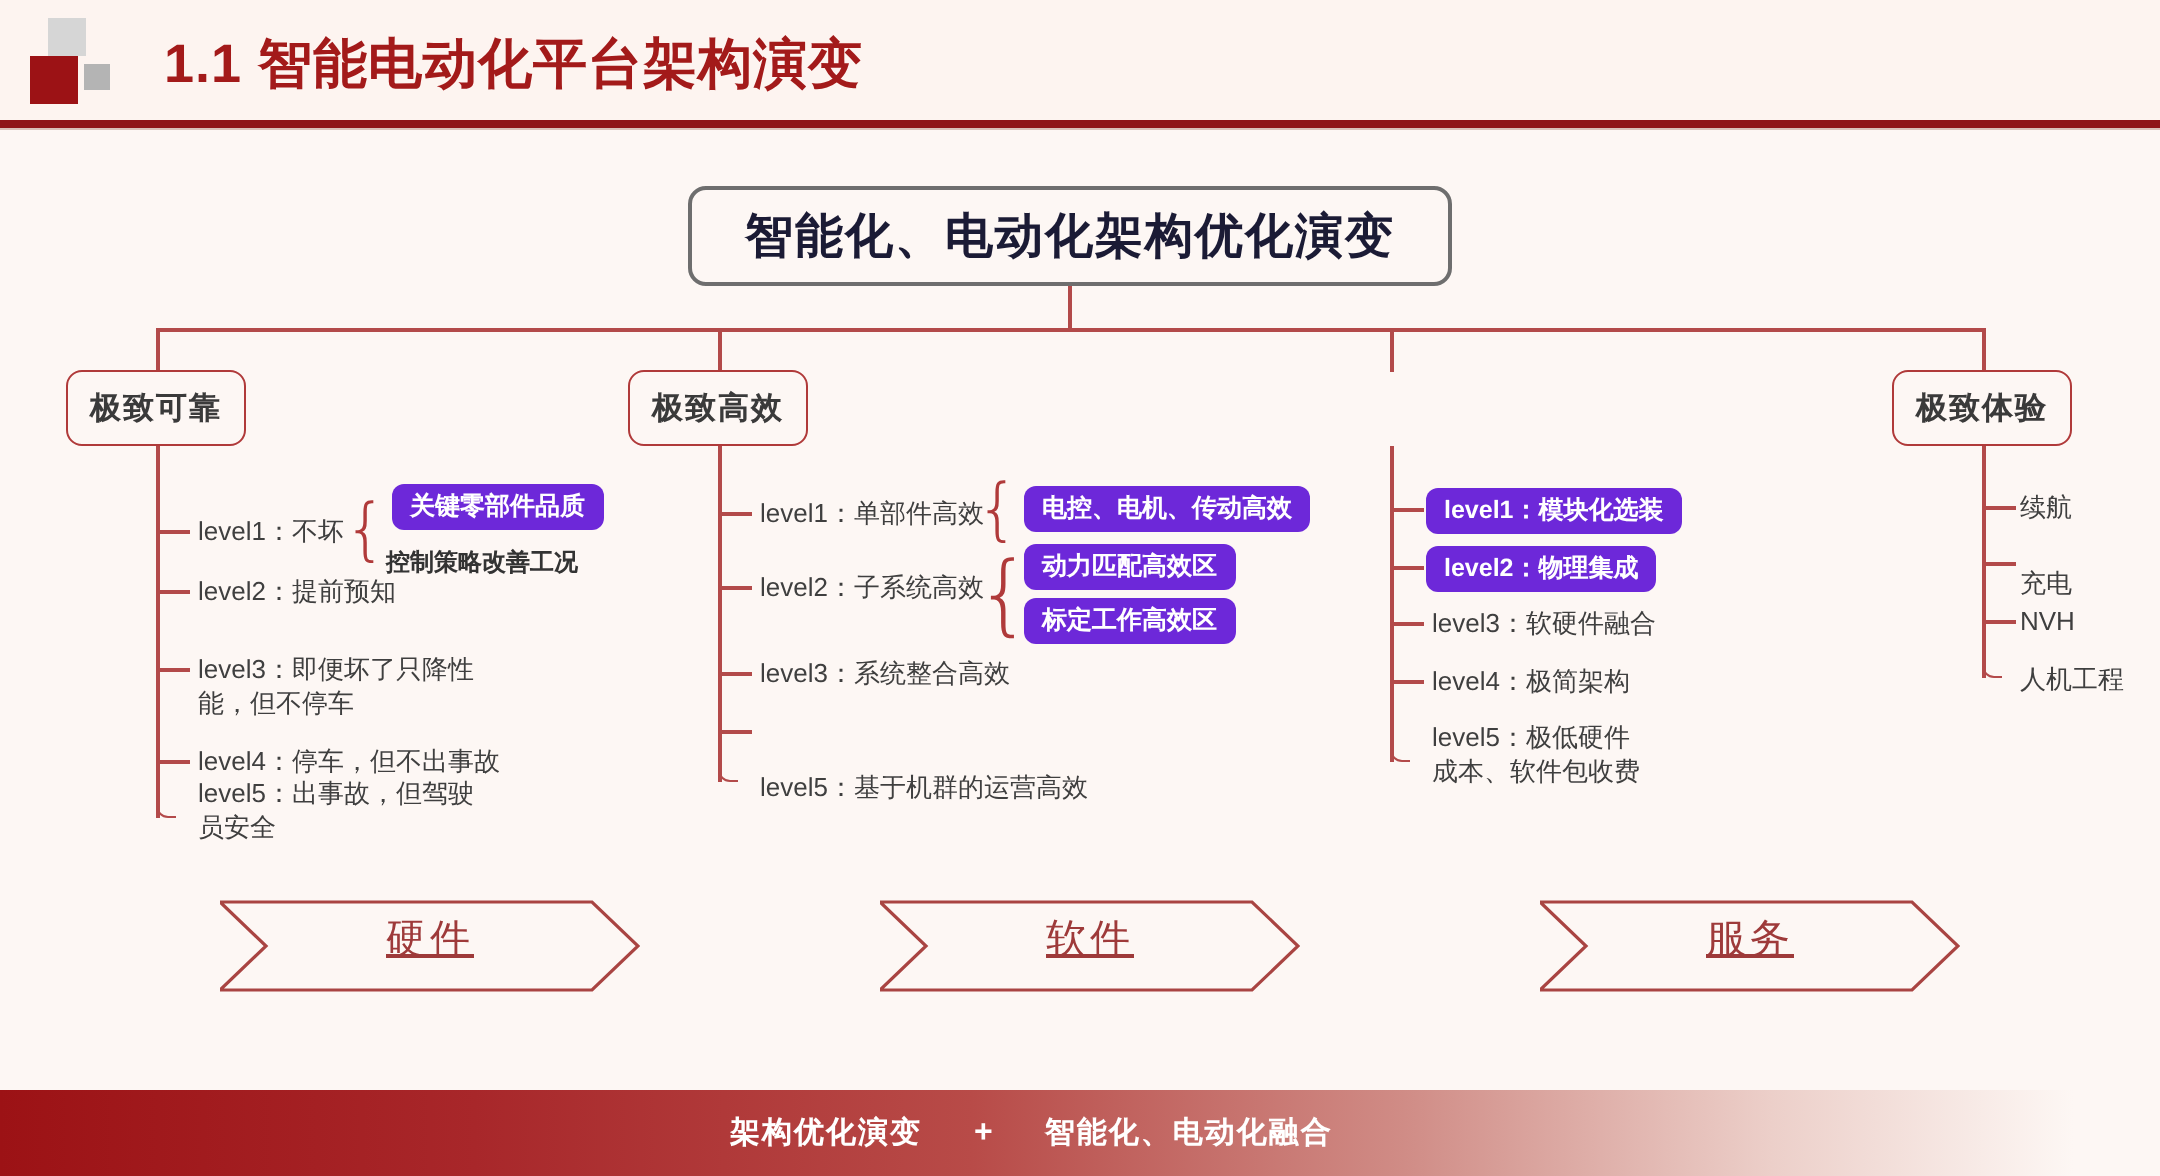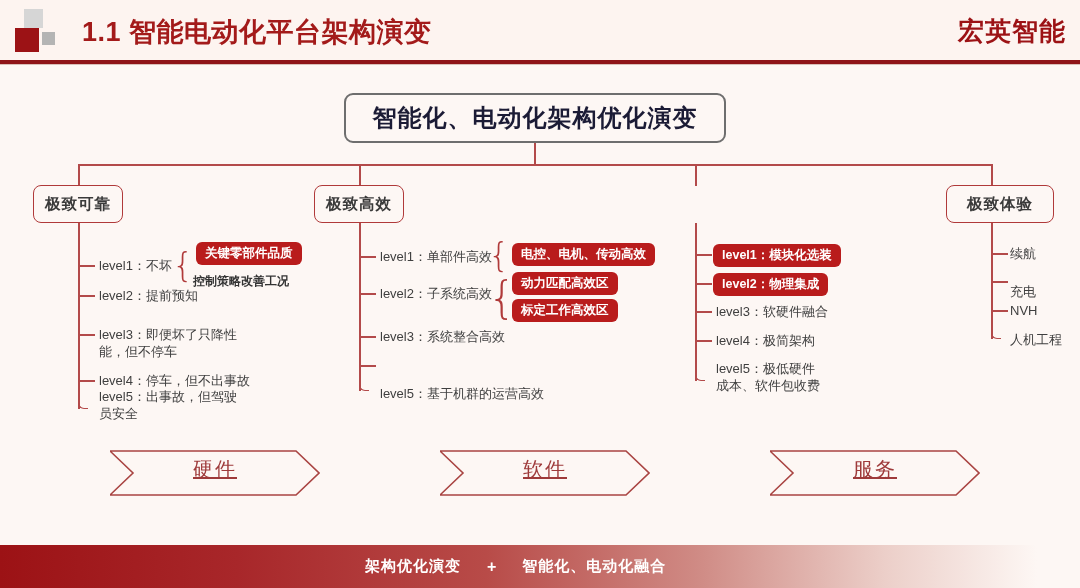--- a/index.html
+++ b/index.html
@@ -157,21 +157,21 @@
   .level-text {
     position: absolute;
     font-size: 13px;
     color: #3f3f3f;
     line-height: 17px;
     white-space: pre-line;
     font-weight: 500;
   }
   .level-badge {
     position: absolute;
-    background: #b91c1c;
+    background: #6d28d9;
     color: #ffffff;
     font-size: 12.5px;
     font-weight: bold;
     border-radius: 6px;
     padding: 4px 9px;
     line-height: 15px;
     white-space: nowrap;
     box-sizing: border-box;
   }
   .brace {
@@ -246,21 +246,20 @@
 </head>
 <body>
 
 <div id="slide">
 
   <div id="header">
     <div class="deco-sq" id="deco-gray-top"></div>
     <div class="deco-sq" id="deco-red"></div>
     <div class="deco-sq" id="deco-gray-small"></div>
     <div id="header-title">1.1 智能电动化平台架构演变</div>
-    <div id="brand-logo">宏英智能</div>
   </div>
   <div id="header-rule"></div>
   <div id="header-rule2"></div>
 
   <div id="root-box">
     <span id="root-box-label">智能化、电动化架构优化演变</span>
   </div>
 
   <div class="conn conn-v" style="left:534px; top:143px; width:1.6px; height:22px;"></div>
 
@@ -270,21 +269,21 @@
   <div class="conn conn-v" style="left:359px; top:164px; height:22px;"></div>
   <div class="conn conn-v" style="left:695px; top:164px; height:22px;"></div>
   <div class="conn conn-v" style="left:991px; top:164px; height:22px;"></div>
 
   <div class="branch-box" style="left:314px; top:185px; width:90px;">
     <span class="branch-label">极致高效</span>
   </div>
   <div class="branch-box" style="left:33px; top:185px; width:90px;">
     <span class="branch-label">极致可靠</span>
   </div>
-  <div class="branch-box" style="left:946px; top:185px; width:108px;">
+  <div class="branch-box" style="left:946px; top:185px; width:90px;">
     <span class="branch-label">极致体验</span>
   </div>
 
   <div class="col-spine" style="left:78px; top:223px; height:186px;"></div>
   <div class="spine-cap" style="left:78px; top:399px;"></div>
 
   <div class="tick" style="left:79px; top:265px;"></div>
   <div class="tick" style="left:79px; top:295px;"></div>
   <div class="tick" style="left:79px; top:334px;"></div>
   <div class="tick" style="left:79px; top:380px;"></div>

